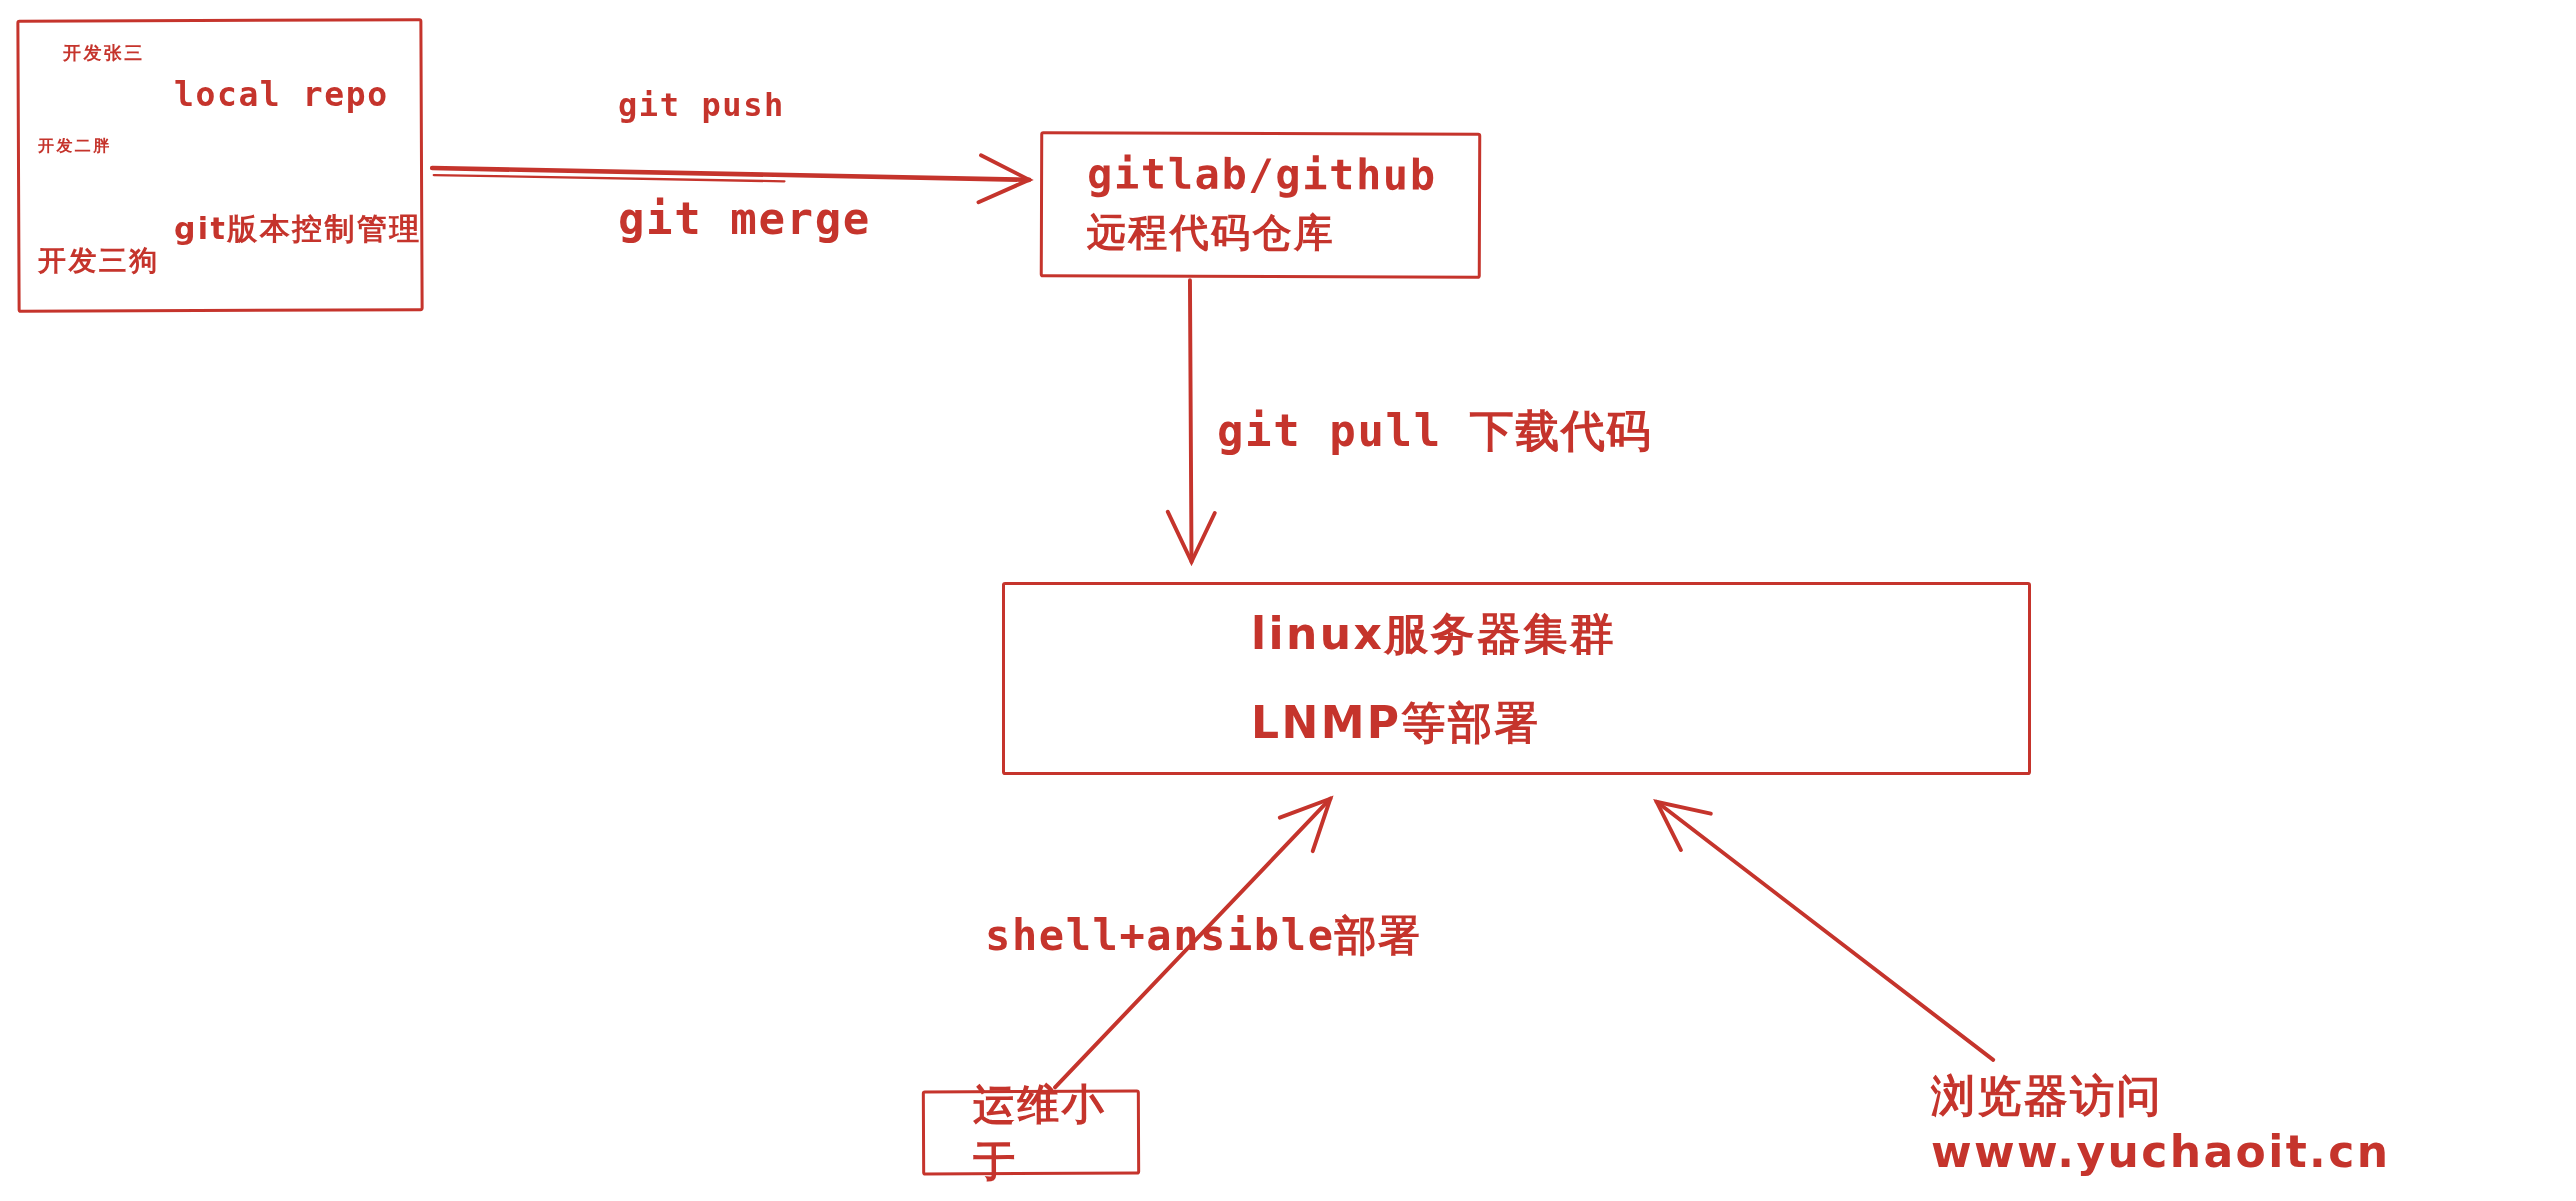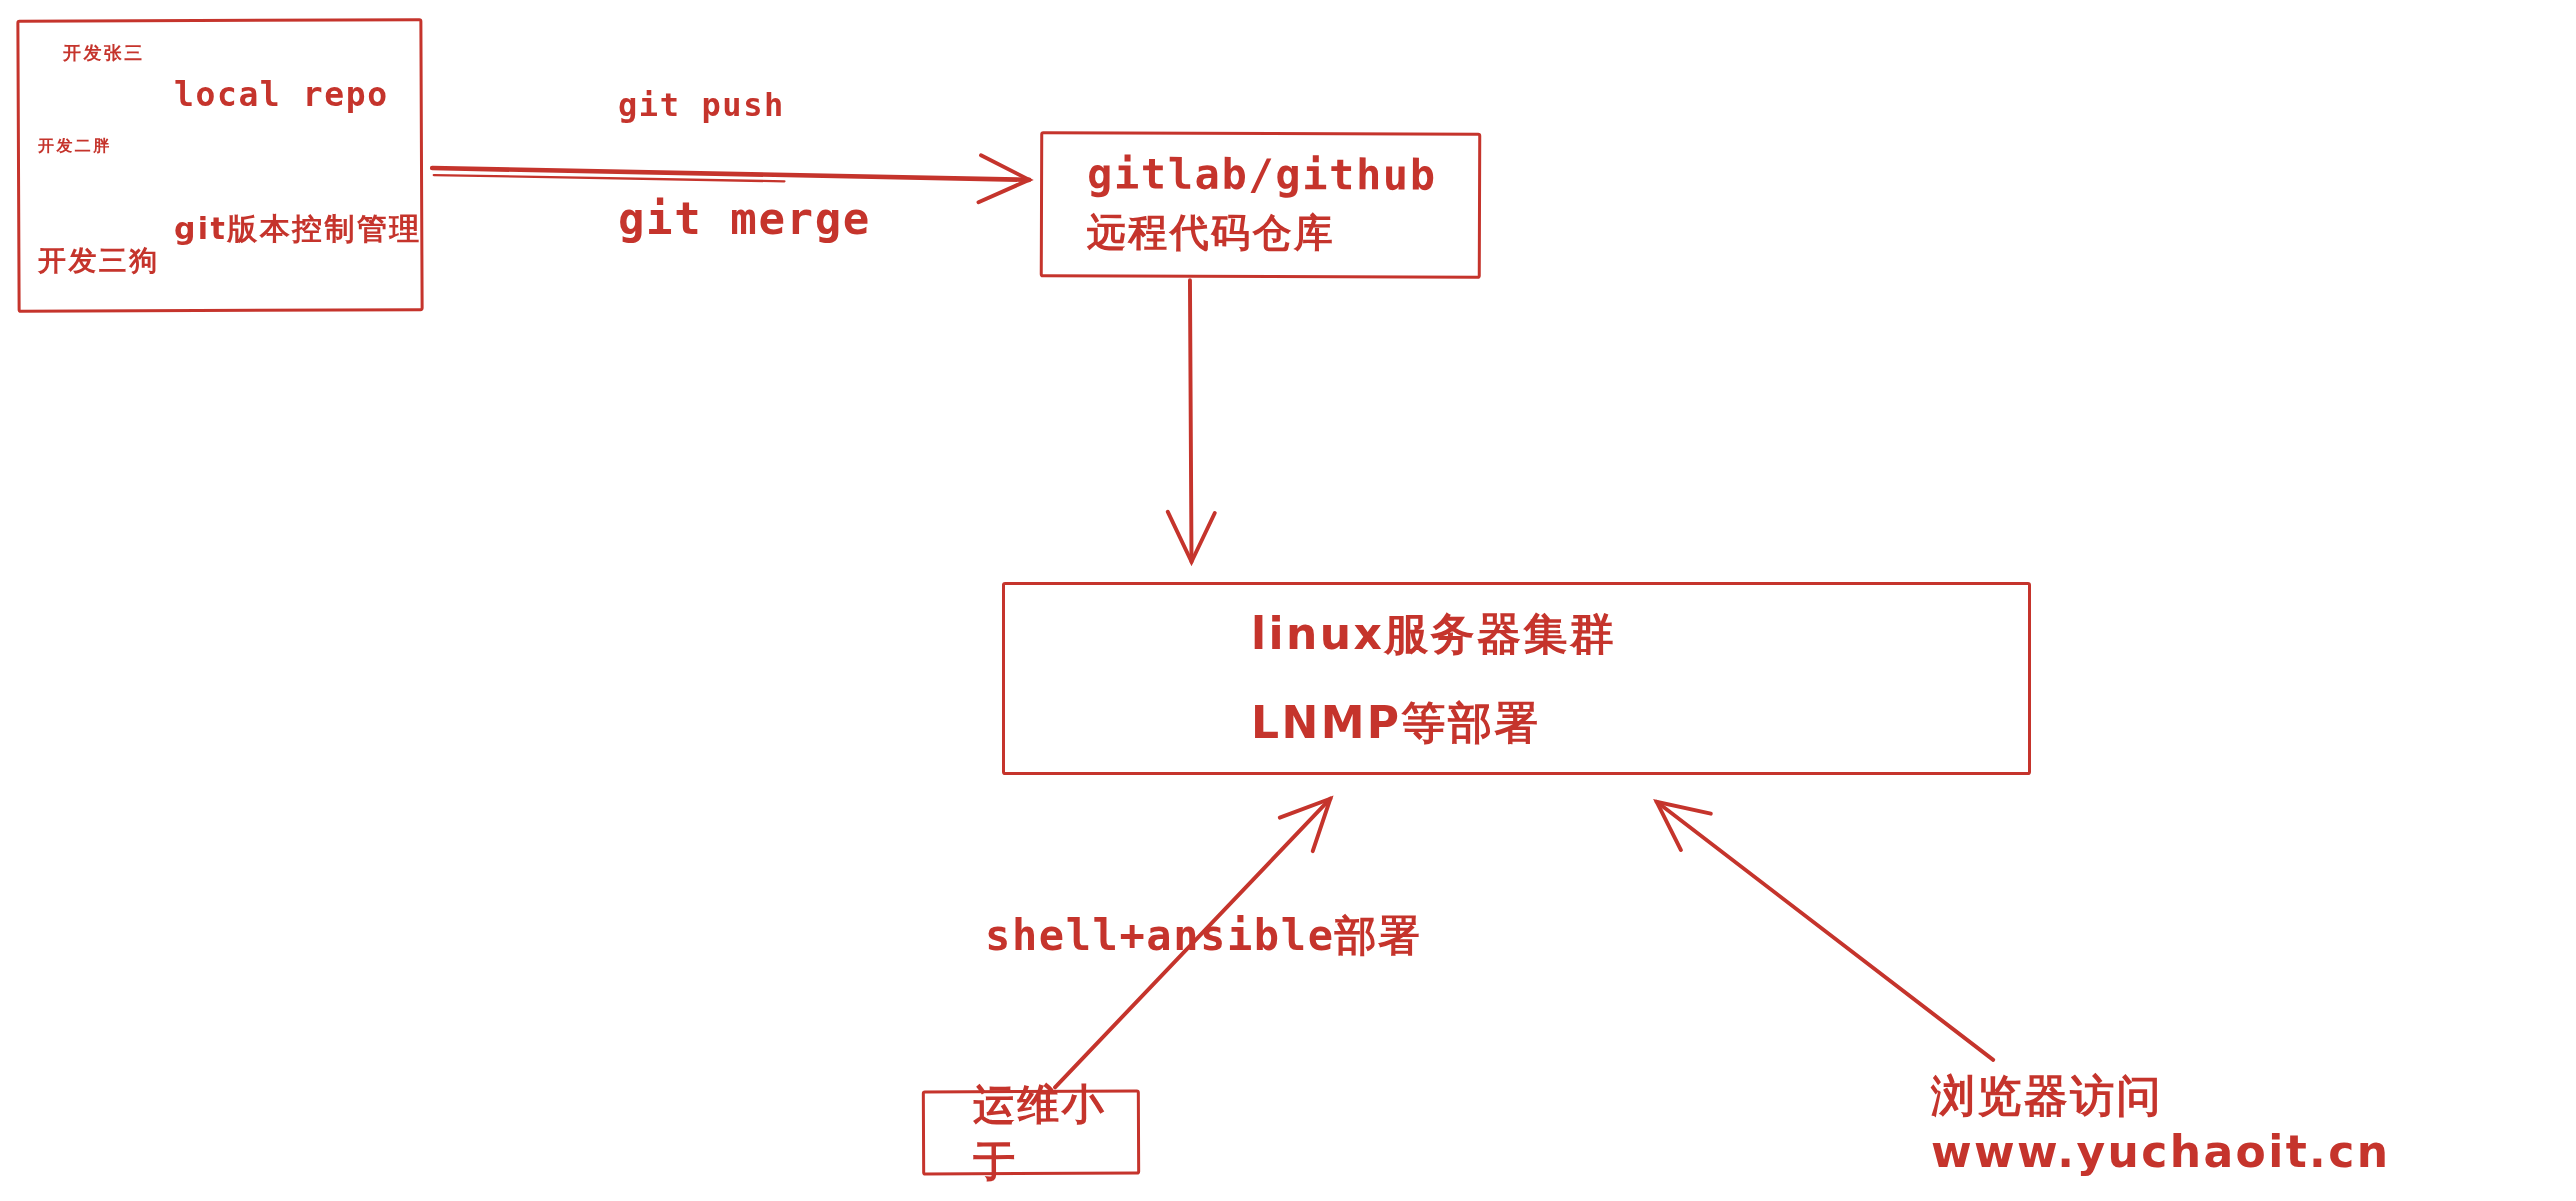--- a/index.html
+++ b/index.html
@@ -86,20 +86,21 @@
 
   <div class="sketch-box dev-box tilt-a"></div>
   <div class="abs cjk dev-1">开发张三</div>
   <div class="abs mono local-repo">local repo</div>
   <div class="abs cjk dev-2">开发二胖</div>
   <div class="abs cjk vc-label">git版本控制管理</div>
   <div class="abs cjk dev-3">开发三狗</div>
 
   <div class="abs mono lbl-push">git push</div>
   <div class="abs mono lbl-merge">git merge</div>
+  <div class="abs mono lbl-pull">git pull 下载代码</div>
   <div class="abs mono lbl-shell">shell+ansible部署</div>
 
   <div class="sketch-box remote-box tilt-b">
     <div class="mono remote-line1">gitlab/github</div>
     <div class="cjk remote-line2">远程代码仓库</div>
   </div>
 
   <div class="sketch-box linux-box">
     <div class="cjk linux-line">linux服务器集群</div>
     <div class="cjk linux-line">LNMP等部署</div>

